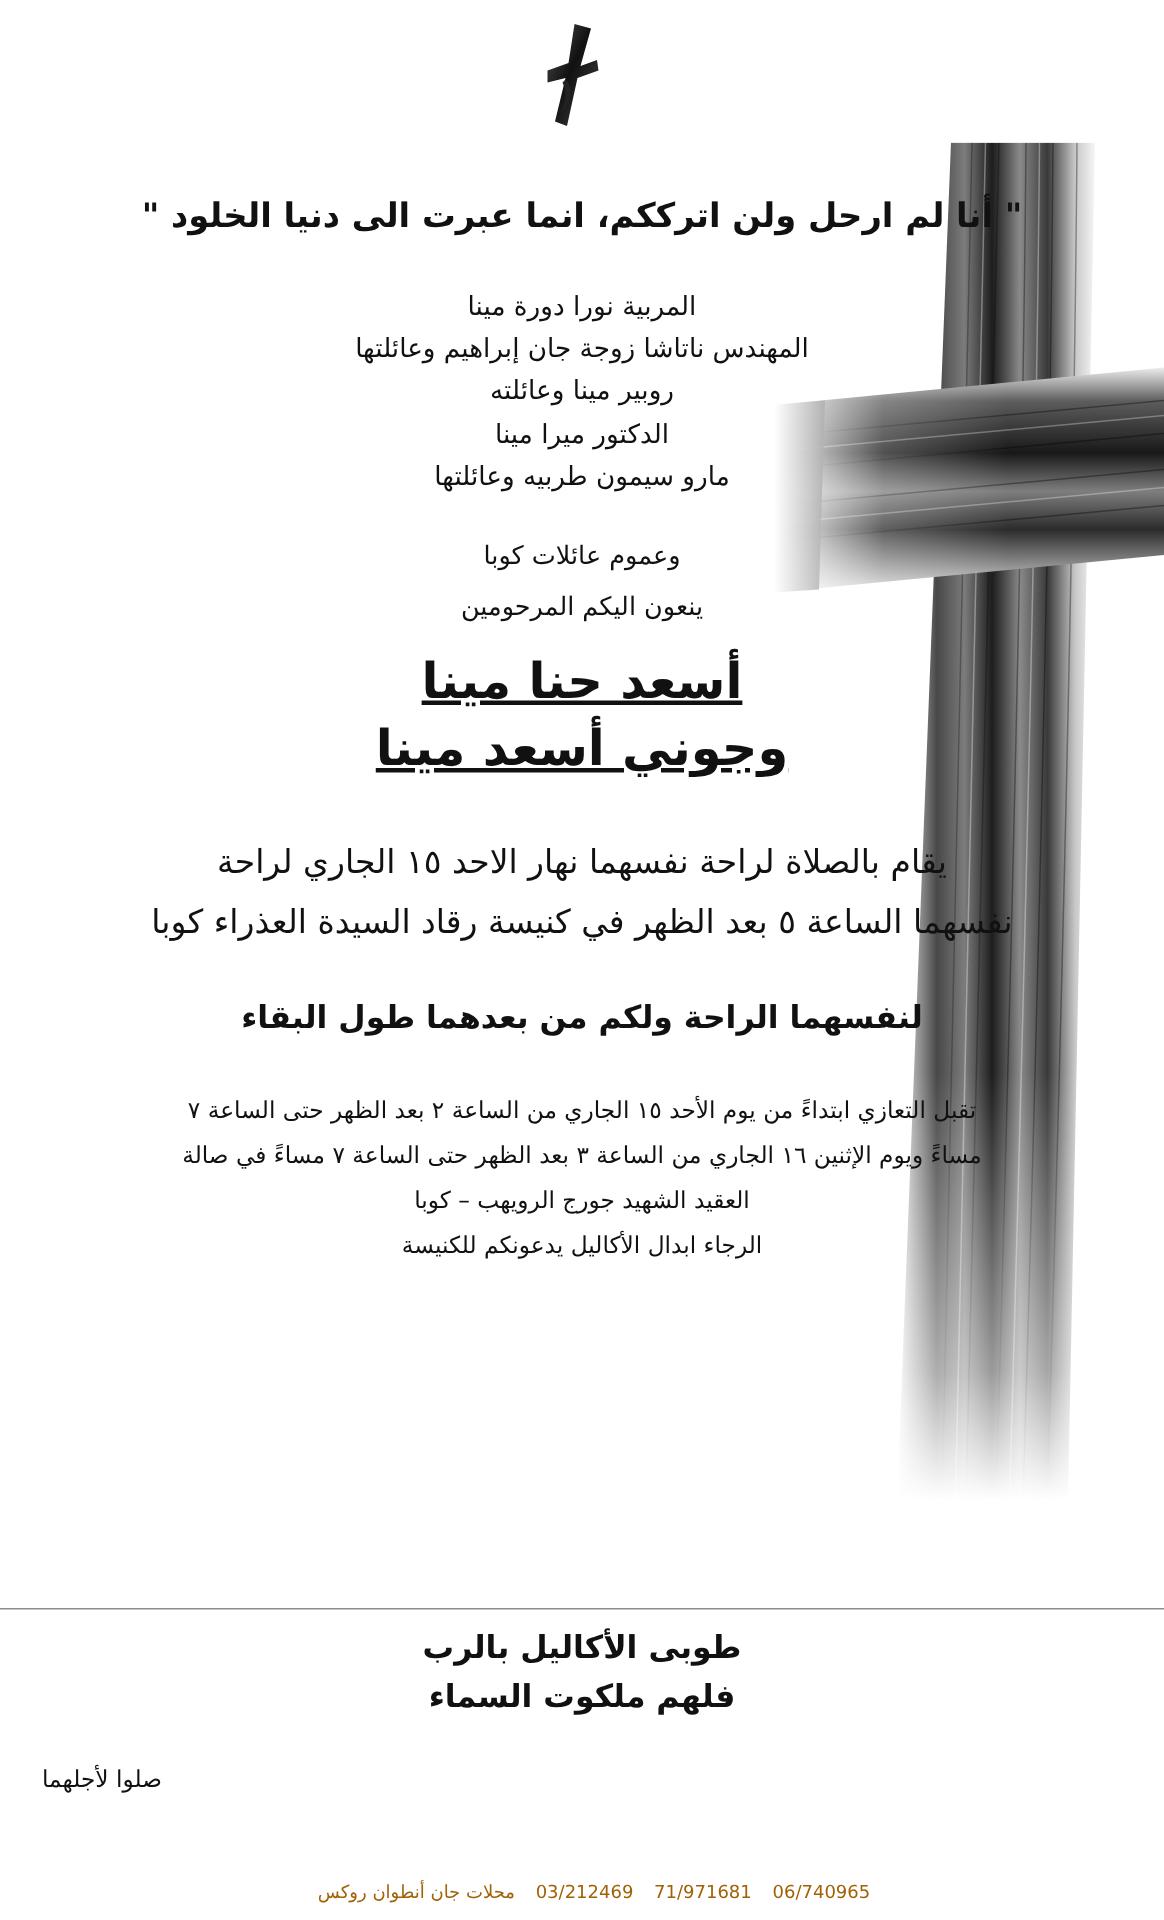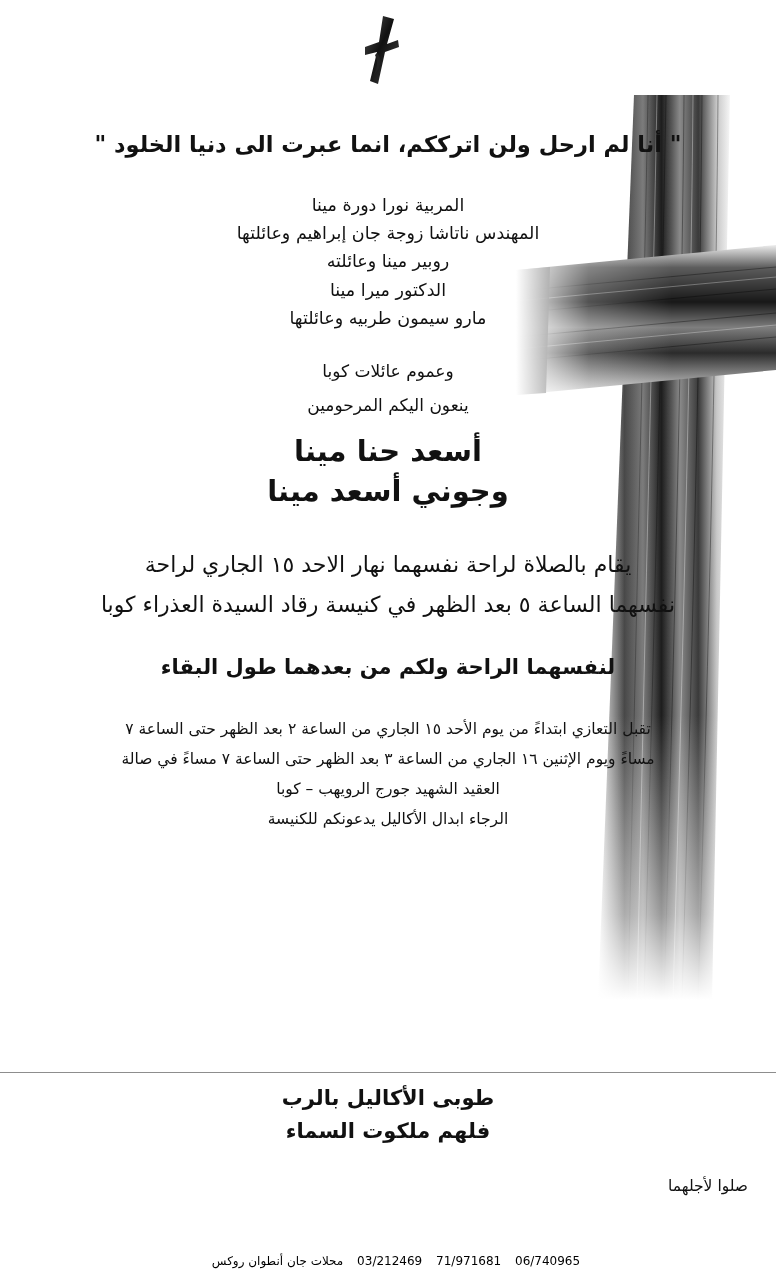--- a/index.html
+++ b/index.html
@@ -78,24 +78,25 @@
     line-height: 1.6;
     margin: 0 auto 6px auto;
   }
   .announce-line {
     font-size: 17px;
     line-height: 1.6;
     margin: 0 auto 12px auto;
   }
 
   .deceased {
-    font-size: 29px;
+    font-size: 33px;
     font-weight: bold;
     line-height: 1.38;
     margin: 8px auto 34px auto;
+    text-decoration: underline;
   }
   .deceased div { white-space: nowrap; }
 
   .service {
     font-size: 22px;
     line-height: 1.85;
     max-width: 620px;
     margin: 0 auto 26px auto;
   }
 
@@ -142,35 +143,35 @@
     direction: rtl;
   }
   .footer-bless {
     font-size: 21px;
     font-weight: bold;
     line-height: 1.55;
     margin-bottom: 30px;
   }
   .footer-pray {
     font-size: 15.5px;
-    text-align: right;
+    text-align: left;
     margin: 0 auto;
     padding-right: 0;
   }
 
   
   .printer {
     position: absolute;
     bottom: 12px;
     left: 16px;
     right: 0;
     text-align: center;
     direction: rtl;
     font-size: 12px;
-    color: #000000;
+    color: #a16207;
     letter-spacing: 0.2px;
   }
   .printer span { margin: 0 5px; }
 </style>
 </head>
 <body>
 
 <div class="page">
 
   <div class="top-cross">

